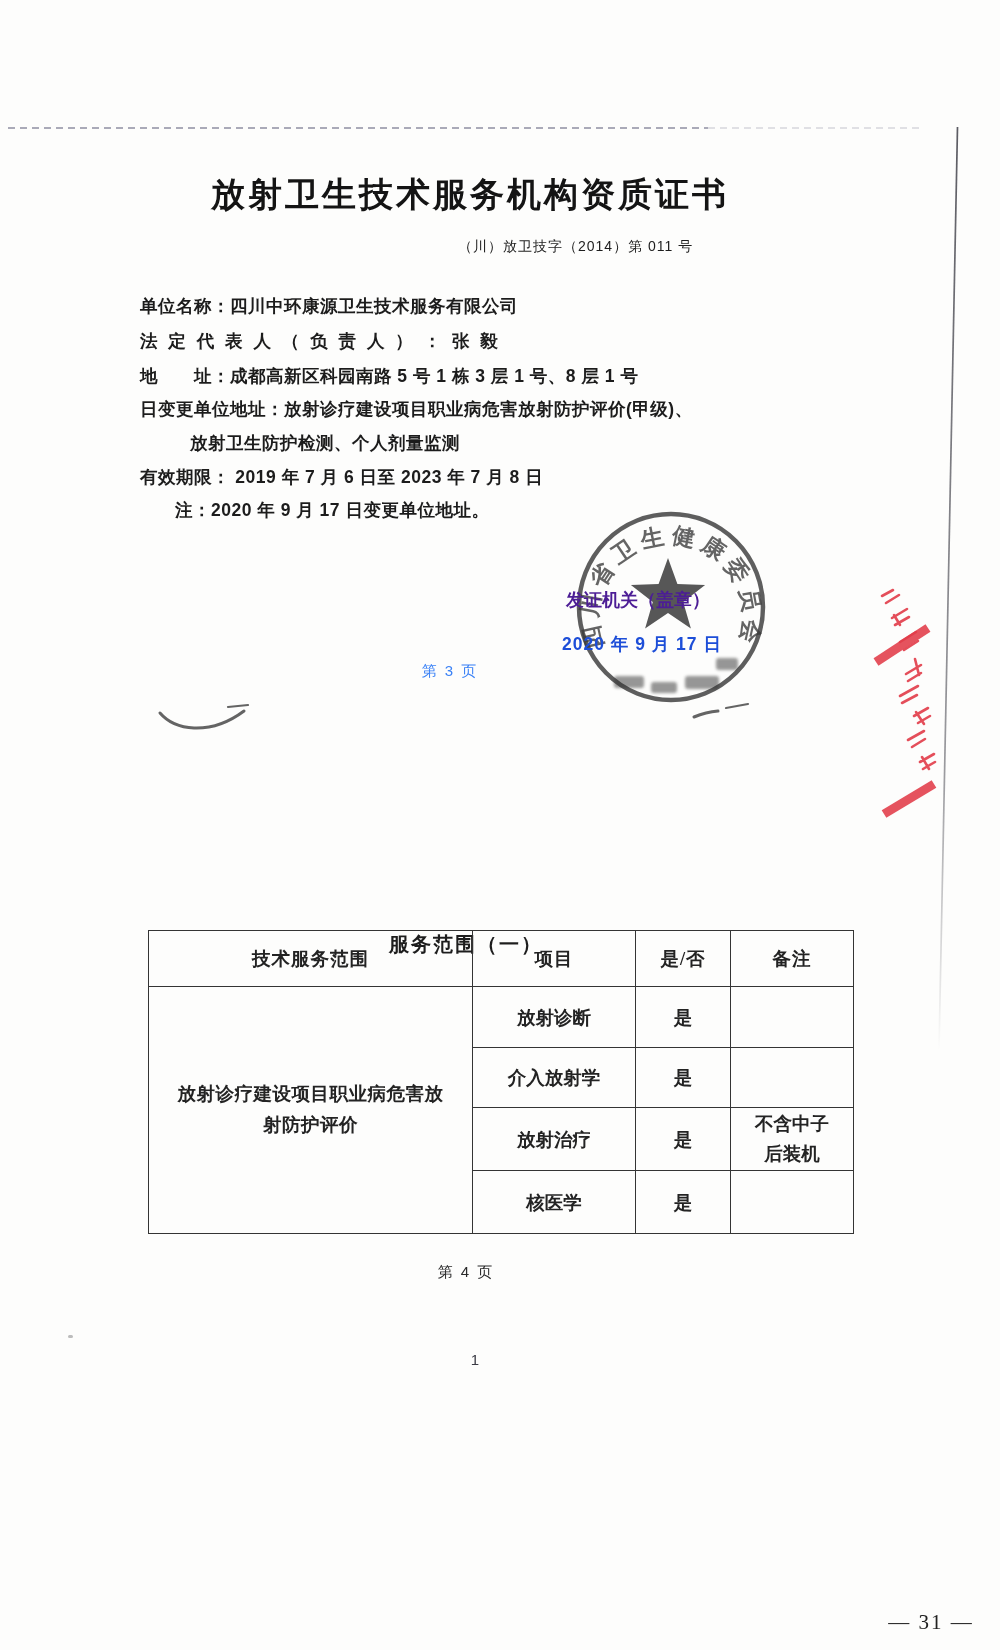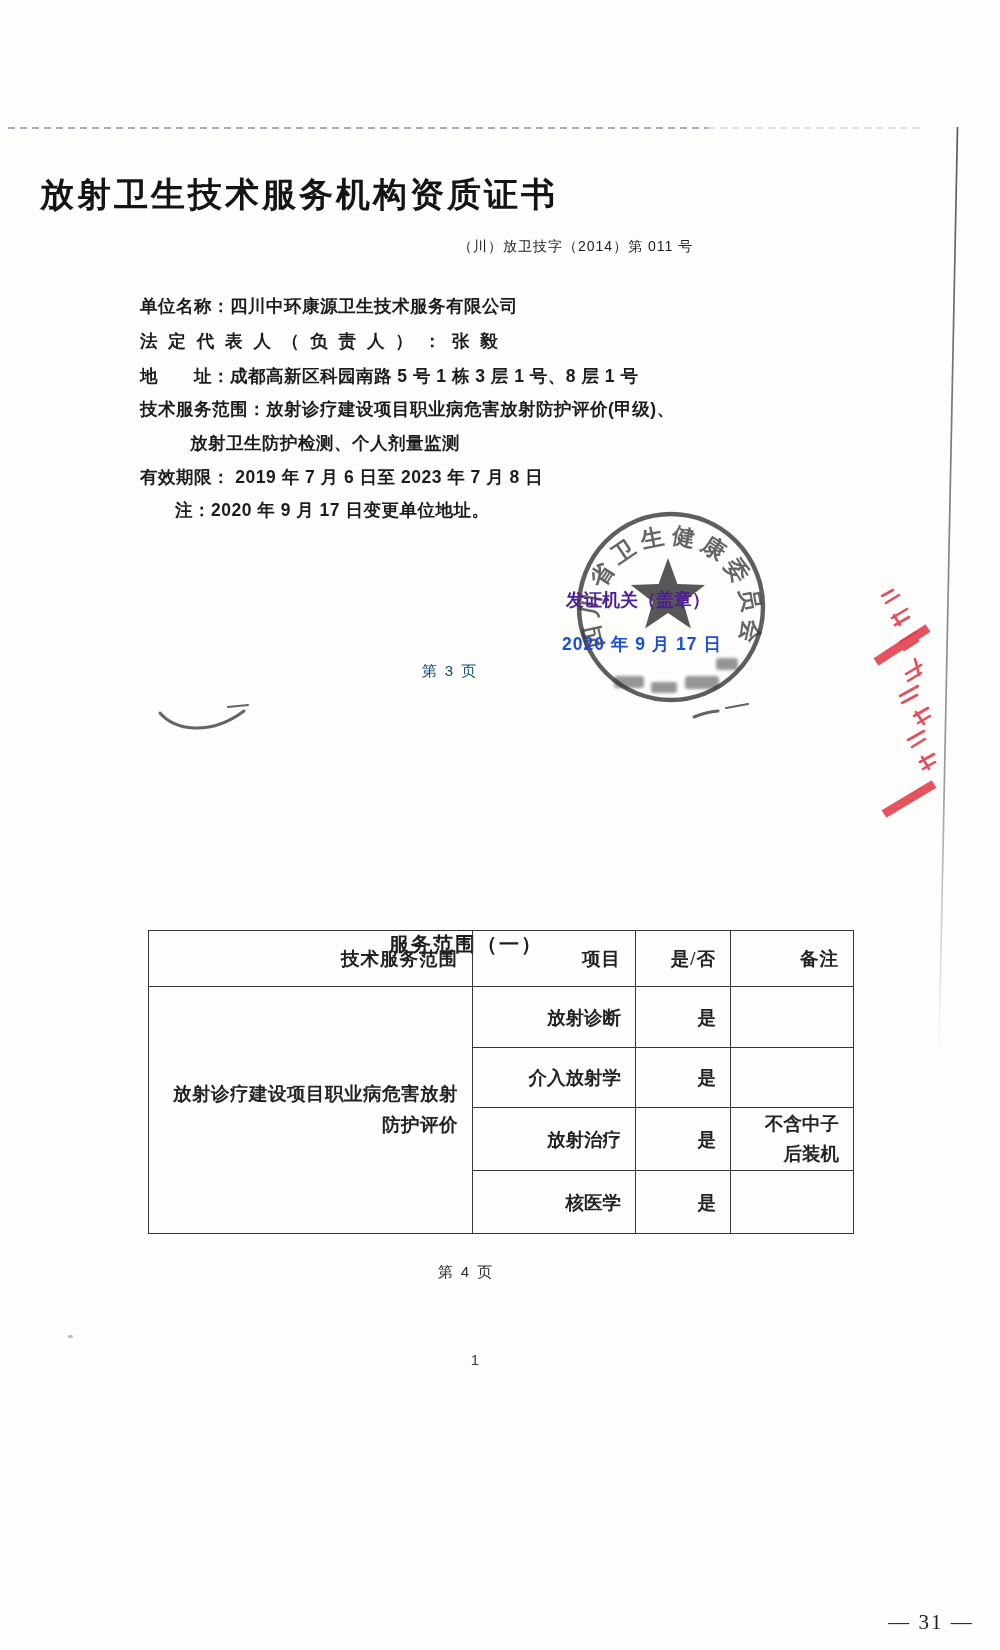--- a/index.html
+++ b/index.html
@@ -10,61 +10,61 @@
     color:#1f1f1f;
   }
   .abs{position:absolute;}
 
   
   .top-dash{top:127px;height:2px;background:repeating-linear-gradient(90deg,rgba(55,55,90,.42) 0 7px,rgba(55,55,90,0) 7px 12px);}
   .top-dash.main{left:8px;width:700px;}
   .top-dash.faint{left:708px;width:215px;opacity:.35;}
 
   .doc-title{
-    left:40px;top:172px;width:860px;
+    left:40px;top:172px;width:860px;text-align:center;
     font-size:34px;font-weight:bold;letter-spacing:3px;color:#141414;
   }
   .cert-no{
     left:458px;top:238px;font-size:14px;font-weight:normal;color:#1d1d1d;letter-spacing:1px;
   }
 
   .bodyline{left:140px;font-size:17.5px;font-weight:bold;color:#1c1c1c;letter-spacing:.5px;white-space:nowrap;}
   .l1{top:294px;}
   .l2{top:329px;letter-spacing:3px;text-align:center;}
   .l3{top:364px;}
   .l4{top:397px;}
   .l5{top:431px;left:190px;}
   .l6{top:465px;}
   .l7{top:498px;left:175px;}
 
   .issuer-label{left:566px;top:588px;font-size:18px;font-weight:bold;color:#4c1d95;z-index:3;}
   .issue-date{left:562px;top:632px;font-size:17.5px;font-weight:bold;color:#1d4ed8;z-index:3;letter-spacing:1px;}
 
-  .page3{left:375px;top:662px;width:150px;text-align:center;font-size:15px;color:#0c4a6e;letter-spacing:2px;}
+  .page3{left:375px;top:662px;width:150px;text-align:center;font-size:15px;color:#3b82f6;letter-spacing:2px;}
   .page4{left:380px;top:1263px;width:172px;text-align:center;font-size:15px;color:#2a2a2a;letter-spacing:2px;}
   .pgnum{left:400px;top:1351px;width:150px;text-align:center;font-size:15px;color:#3a3a44;}
   .book-page{left:856px;top:1610px;width:150px;text-align:center;font-size:21px;color:#222;
     font-family:"Liberation Serif","DejaVu Serif",serif;letter-spacing:2px;}
 
   .seal-wrap{left:558px;top:510px;z-index:1;}
   .redstamp-wrap{left:870px;top:582px;z-index:2;}
   .overlay-svg{left:0;top:0;z-index:4;pointer-events:none;}
 
   .scope-title{left:266px;top:886px;width:400px;text-align:center;font-size:20px;font-weight:bold;color:#1d1d1d;letter-spacing:2px;margin-top:45px;}
 
   table.scope{
     position:absolute;left:148px;top:930px;width:705px;
     border-collapse:collapse;table-layout:fixed;
     font-family:"Liberation Serif","DejaVu Serif",serif;
     color:#232323;
   }
   table.scope th,table.scope td{
     border:1.6px solid #343434;
-    padding:0 14px;vertical-align:middle;
-    font-size:18.5px;font-weight:600;text-align:right;margin-left:36px;
+    padding:0 22px;vertical-align:middle;
+    font-size:18.5px;font-weight:600;text-align:center;margin-left:36px;
   }
   table.scope th{height:55px;font-size:18.5px;font-weight:bold;letter-spacing:1px;}
   tr.r1 td{height:60px;}
   tr.r2 td{height:59px;}
   tr.r3 td{height:62px;}
   tr.r4 td{height:62px;}
   td.cat{font-size:19px;line-height:31px;padding:44px 16px 0 16px;vertical-align:top;letter-spacing:.5px;}
   td.note{white-space:pre-line;line-height:30px;}
 
   .speck{left:68px;top:1335px;width:5px;height:3px;background:rgba(40,40,40,.3);border-radius:2px;}
@@ -74,21 +74,21 @@
 
 <div class="abs top-dash main"></div>
 <div class="abs top-dash faint"></div>
 
 <div class="abs doc-title">放射卫生技术服务机构资质证书</div>
 <div class="abs cert-no">（川）放卫技字（2014）第 011 号</div>
 
 <div class="abs bodyline l1">单位名称：四川中环康源卫生技术服务有限公司</div>
 <div class="abs bodyline l2">法 定 代 表 人 （ 负 责 人 ） ： 张 毅</div>
 <div class="abs bodyline l3">地　　址：成都高新区科园南路 5 号 1 栋 3 层 1 号、8 层 1 号</div>
-<div class="abs bodyline l4">技术服务范围：放射诊疗建设项目职业病危害放射防护评价(甲级)、</div>
+<div class="abs bodyline l4">日变更单位地址：放射诊疗建设项目职业病危害放射防护评价(甲级)、</div>
 <div class="abs bodyline l5">放射卫生防护检测、个人剂量监测</div>
 <div class="abs bodyline l6">有效期限：  2019 年 7 月 6 日至 2023 年 7 月 8 日</div>
 <div class="abs bodyline l7">注：2020 年 9 月 17 日变更单位地址。</div>
 
 <svg class="abs seal-wrap" width="226" height="200" viewBox="0 0 226 200">
   <defs>
     <path id="sealArc" d="M 48 140 A 73 73 0 1 1 178 140" fill="none"></path>
     <filter id="smudge">
         <feGaussianBlur stdDeviation="1.7"></feGaussianBlur>
       </filter>

